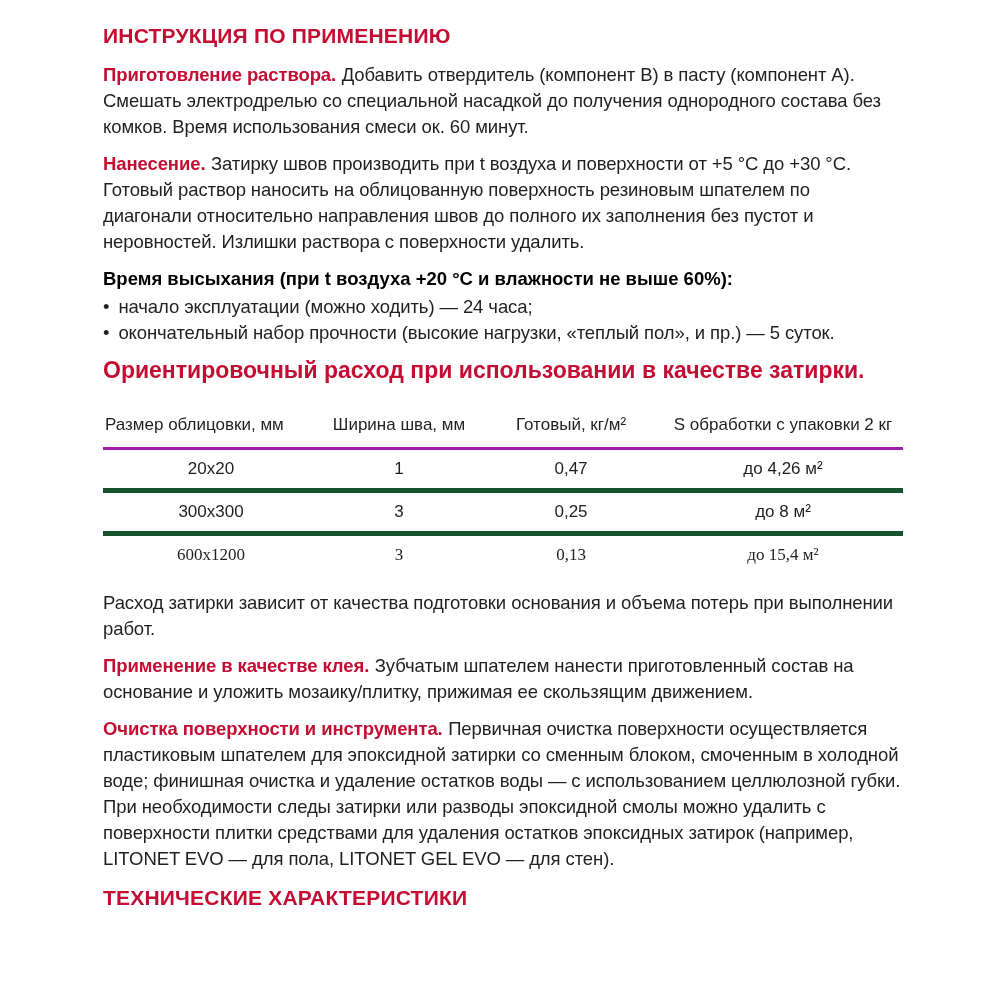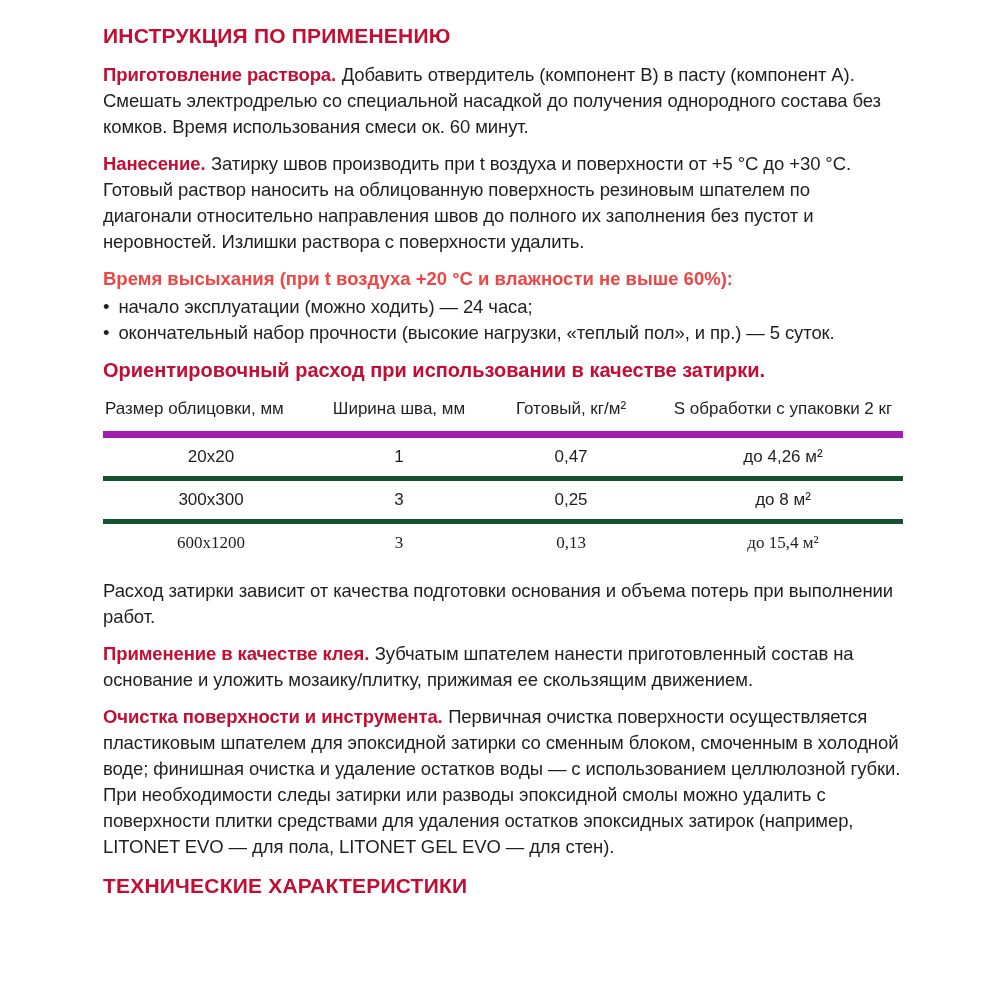--- a/index.html
+++ b/index.html
@@ -36,39 +36,39 @@
   .lead {
     font-weight: bold;
     color: #c30d33;
     margin-right: 0.3em;
   }
   .bold-head {
     margin: 0 0 2px 0;
     font-size: 18.5px;
     line-height: 26px;
     font-weight: bold;
-    color: #ef4444;
+    color: #000000;
   }
   ul.bullets {
     margin: 0 0 11px 0;
     padding: 0;
     list-style: none;
   }
   ul.bullets li {
     font-size: 18.5px;
     line-height: 26px;
     letter-spacing: -0.1px;
   }
   ul.bullets li::before {
     content: "•";
     margin-right: 9px;
   }
   .red-head {
-    margin: 2px 0 12px 0;
-    font-size: 20px;
+    margin: 2px 0 28px 0;
+    font-size: 23px;
     line-height: 26px;
     font-weight: bold;
     color: #c30d33;
   }
   table.consumption {
     width: 100%;
     border-collapse: collapse;
     margin: 0 0 16px 0;
   }
   table.consumption th {
@@ -78,21 +78,21 @@
     text-align: center;
     white-space: nowrap;
   }
   table.consumption th:first-child { text-align: left; }
   table.consumption td {
     font-size: 17px;
     text-align: center;
     padding: 9px 2px;
     white-space: nowrap;
   }
-  table.consumption thead tr { border-bottom: 7px solid #a21caf; }
+  table.consumption thead tr { border-bottom: 3px solid #a21caf; }
   table.consumption tbody tr { border-bottom: 5px solid #14532d; }
   table.consumption tbody tr:last-child { border-bottom: none; font-family: Liberation Serif, serif; }
   .col-size { width: 27%; }
   .col-width { width: 20%; }
   .col-rate { width: 23%; }
   .col-area { width: 30%; }
   .specs-title {
     margin: 14px 0 6px 0;
     font-size: 21px;
     font-weight: bold;

